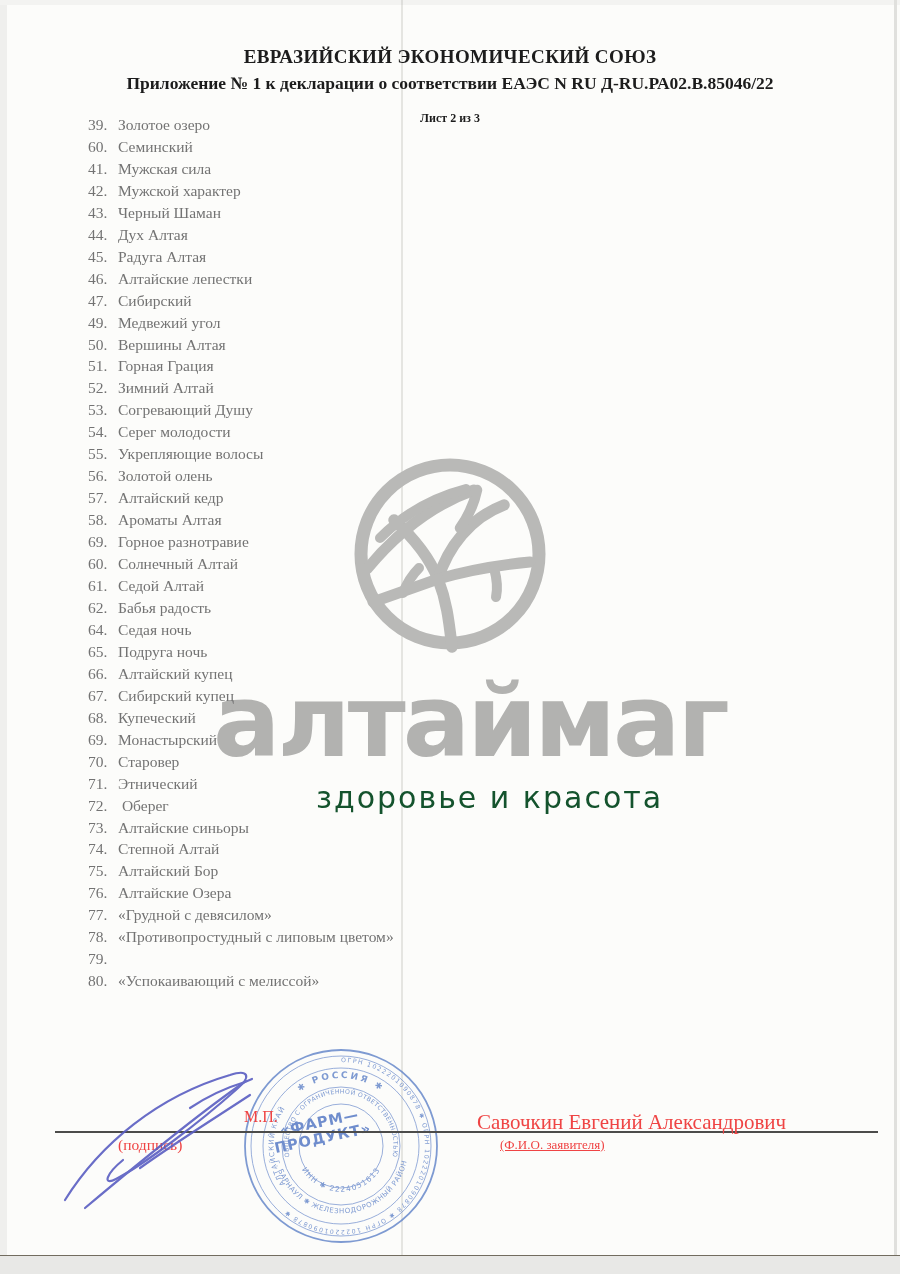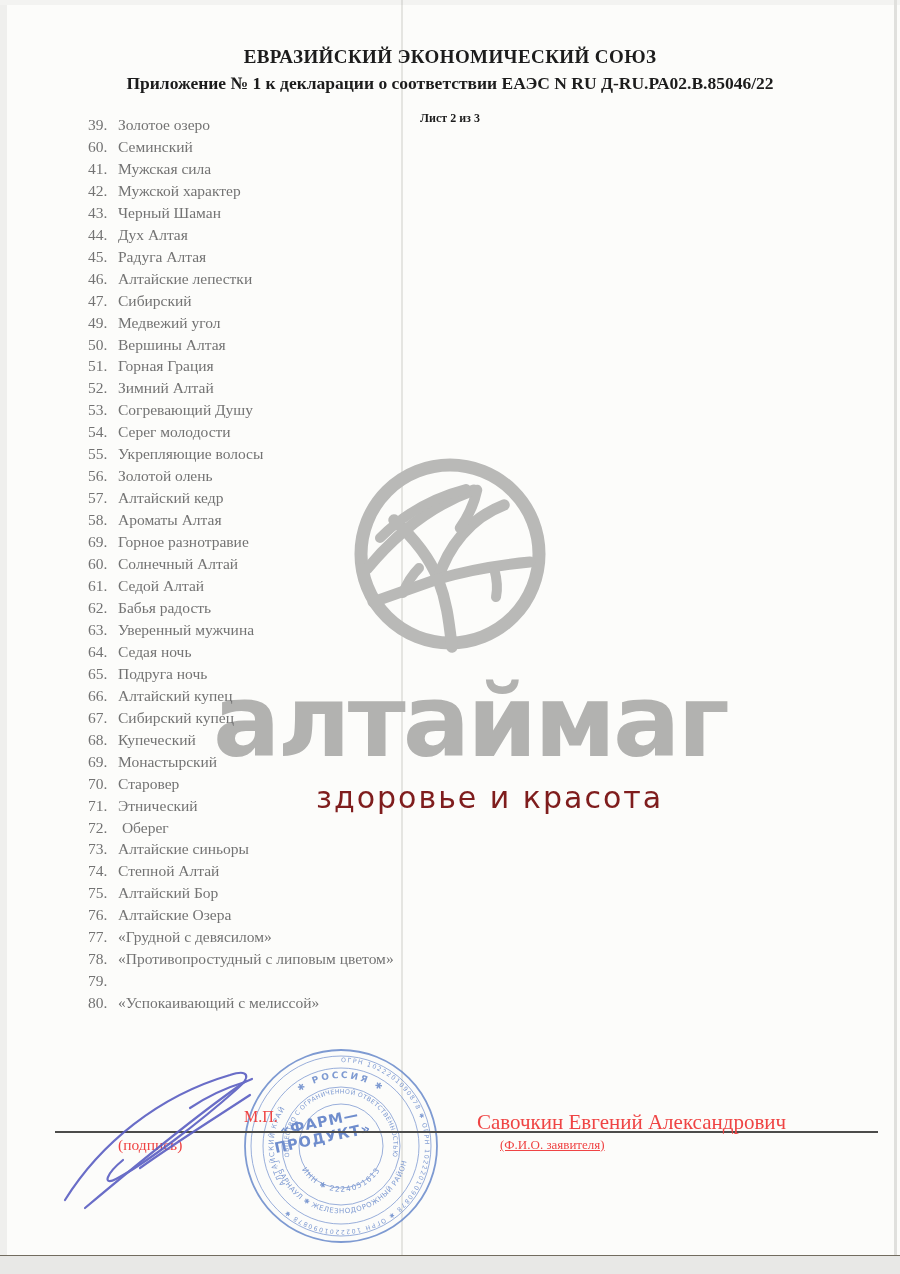--- a/index.html
+++ b/index.html
@@ -25,21 +25,21 @@
   .list{position:absolute;left:88px;top:114px;z-index:3;color:#737373;}
   .list-row{display:flex;line-height:21.95px;font-size:15.5px;white-space:pre;}
   .list-row .num{width:30px;flex:0 0 30px;}
 
   
   .wm{position:absolute;z-index:1;}
   .wm-word{left:213px;top:672px;font-family:"DejaVu Sans",sans-serif;
            font-weight:bold;font-size:100px;line-height:100px;letter-spacing:-3px;
            color:#b2b2b0;}
   .wm-tag{left:316px;top:782px;font-family:"DejaVu Sans",sans-serif;
-          font-size:30px;line-height:32px;letter-spacing:2px;color:#7f1d1d;}
+          font-size:30px;line-height:32px;letter-spacing:2px;color:#14532d;}
   .wm-tree{left:346px;top:450px;}
 
   
   .sig-line{position:absolute;left:55px;top:1131px;width:823px;height:1.5px;
             background:#4c4c4a;z-index:5;}
   .ftxt{position:absolute;color:#ef4444;z-index:6;text-align:center;}
   .mp{left:244px;top:1108px;font-size:16px;}
   .sig-cap{left:118px;top:1136px;font-size:15.5px;}
   .app-name{left:477px;top:1110px;font-size:21px;}
   .app-cap{left:500px;top:1137px;font-size:13px;text-decoration:underline;}
@@ -92,21 +92,20 @@
       <div class="list-row"><span class="num">53.</span><span class="lab">Согревающий Душу</span></div>
       <div class="list-row"><span class="num">54.</span><span class="lab">Серег молодости</span></div>
       <div class="list-row"><span class="num">55.</span><span class="lab">Укрепляющие волосы</span></div>
       <div class="list-row"><span class="num">56.</span><span class="lab">Золотой олень</span></div>
       <div class="list-row"><span class="num">57.</span><span class="lab">Алтайский кедр</span></div>
       <div class="list-row"><span class="num">58.</span><span class="lab">Ароматы Алтая</span></div>
       <div class="list-row"><span class="num">69.</span><span class="lab">Горное разнотравие</span></div>
       <div class="list-row"><span class="num">60.</span><span class="lab">Солнечный Алтай</span></div>
       <div class="list-row"><span class="num">61.</span><span class="lab">Седой Алтай</span></div>
       <div class="list-row"><span class="num">62.</span><span class="lab">Бабья радость</span></div>
-      <div class="list-row"><span class="num">63.</span><span class="lab">Уверенный мужчина</span></div>
       <div class="list-row"><span class="num">64.</span><span class="lab">Седая ночь</span></div>
       <div class="list-row"><span class="num">65.</span><span class="lab">Подруга ночь</span></div>
       <div class="list-row"><span class="num">66.</span><span class="lab">Алтайский купец</span></div>
       <div class="list-row"><span class="num">67.</span><span class="lab">Сибирский купец</span></div>
       <div class="list-row"><span class="num">68.</span><span class="lab">Купеческий</span></div>
       <div class="list-row"><span class="num">69.</span><span class="lab">Монастырский</span></div>
       <div class="list-row"><span class="num">70.</span><span class="lab">Старовер</span></div>
       <div class="list-row"><span class="num">71.</span><span class="lab">Этнический</span></div>
       <div class="list-row"><span class="num">72.</span><span class="lab"> Оберег</span></div>
       <div class="list-row"><span class="num">73.</span><span class="lab">Алтайские синьоры</span></div>

